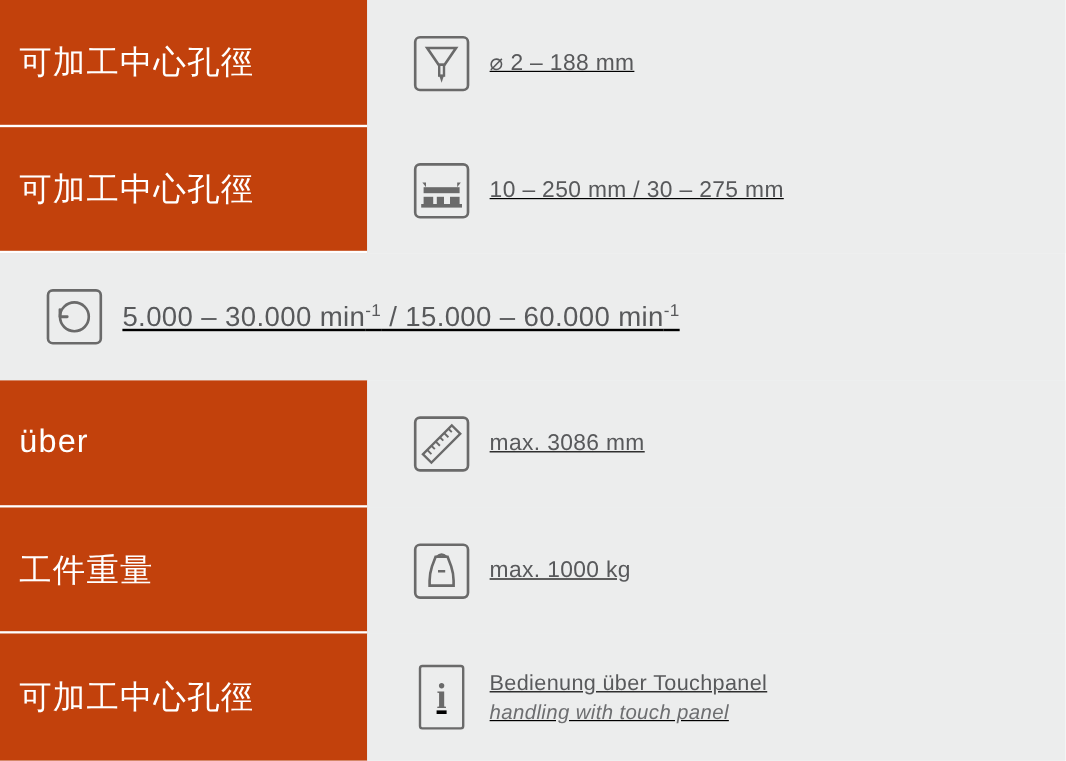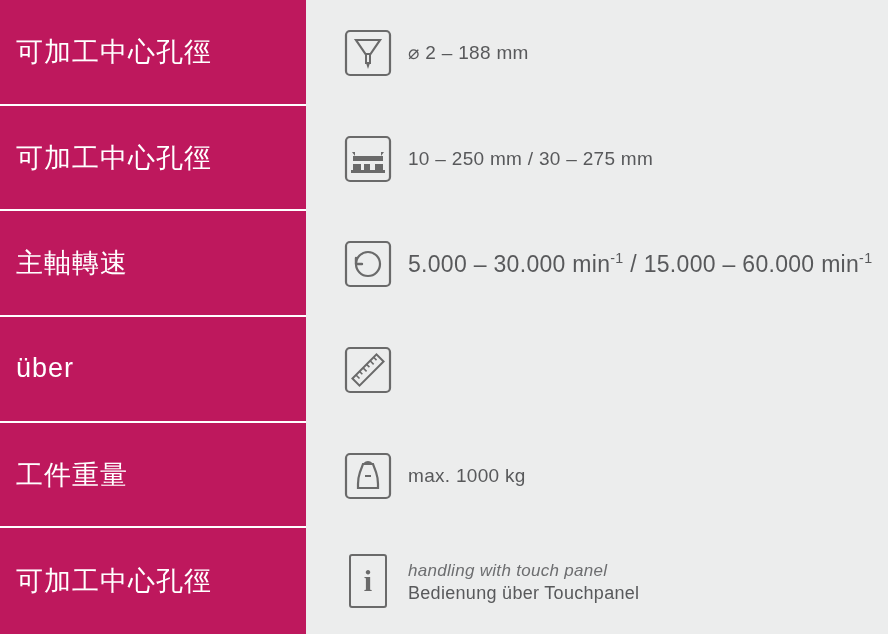--- a/index.html
+++ b/index.html
@@ -23,40 +23,41 @@
   .spec-row {
     display: flex;
     flex-direction: row;
     flex: 1 1 0;
     min-height: 0;
     background: #eceded;
   }
   .label-cell {
     width: 306px;
     box-sizing: border-box;
-    background: #be185d;
+    background: #c2410c;
     color: #ffffff;
     display: flex;
     align-items: center;
     padding-left: 16px;
     border-bottom: 2px solid #ffffff;
     font-size: 27px;
     letter-spacing: 1px;
     font-weight: 400;
   }
   .spec-row:last-child .label-cell {
     border-bottom: none;
   }
   .value-cell {
     flex: 1;
     box-sizing: border-box;
     background: #eceded;
     display: flex;
     align-items: center;
     padding-left: 36px;
+    text-decoration: underline;
   }
   .icon-box {
     width: 52px;
     height: 52px;
     flex: 0 0 52px;
     display: flex;
     align-items: center;
     justify-content: center;
     margin-right: 14px;
   }
@@ -144,23 +145,20 @@
           <rect x="22" y="31" width="6" height="6" fill="#6a6a6a"></rect>
           <rect x="33" y="31" width="8" height="6" fill="#6a6a6a"></rect>
           <rect x="9" y="37" width="34" height="3" fill="#6a6a6a"></rect>
         </svg>
       </span>
       <span class="value-text">10 – 250 mm / 30 – 275 mm</span>
     </div>
   </div>
 
   <div class="spec-row">
-    <div class="label-cell">
-      <span>主軸轉速</span>
-    </div>
     <div class="value-cell">
       <span class="icon-box">
         <svg width="52" height="52" viewBox="0 0 52 52">
           <rect x="4" y="4" width="44" height="44" rx="4" fill="none" stroke="#6a6a6a" stroke-width="2.2"></rect>
           <circle cx="26" cy="26" r="12" fill="none" stroke="#6a6a6a" stroke-width="2.2"></circle>
           <path d="M14 20 L14 26 L20 26" fill="none" stroke="#6a6a6a" stroke-width="2.4" stroke-linecap="round" stroke-linejoin="round"></path>
         </svg>
       </span>
       <span class="value-text small"><span>5.000 – 30.000 min</span><sup>-1</sup><span> / 15.000 – 60.000 min</span><sup>-1</sup></span>
     </div>
@@ -178,20 +176,21 @@
             <rect x="9" y="21" width="34" height="10" fill="none" stroke="#6a6a6a" stroke-width="2"></rect>
             <line x1="14" y1="21" x2="14" y2="26" stroke="#6a6a6a" stroke-width="1.6"></line>
             <line x1="19" y1="21" x2="19" y2="25" stroke="#6a6a6a" stroke-width="1.6"></line>
             <line x1="24" y1="21" x2="24" y2="26" stroke="#6a6a6a" stroke-width="1.6"></line>
             <line x1="29" y1="21" x2="29" y2="25" stroke="#6a6a6a" stroke-width="1.6"></line>
             <line x1="34" y1="21" x2="34" y2="26" stroke="#6a6a6a" stroke-width="1.6"></line>
             <line x1="39" y1="21" x2="39" y2="25" stroke="#6a6a6a" stroke-width="1.6"></line>
           </g>
         </svg>
       </span>
+      <span class="value-text">max. 3086 mm</span>
     </div>
   </div>
 
   <div class="spec-row">
     <div class="label-cell">
       <span>工件重量</span>
     </div>
     <div class="value-cell">
       <span class="icon-box">
         <svg width="52" height="52" viewBox="0 0 52 52">
@@ -207,19 +206,19 @@
 
   <div class="spec-row">
     <div class="label-cell">
       <span>可加工中心孔徑</span>
     </div>
     <div class="value-cell">
       <span class="icon-box">
         <span class="info-icon-shape">i</span>
       </span>
       <span class="value-stack">
+        <span class="value-text de">Bedienung über Touchpanel</span>
         <span class="value-text en">handling with touch panel</span>
-        <span class="value-text de">Bedienung über Touchpanel</span>
       </span>
     </div>
   </div>
 
 </div>
 
 </body></html>

